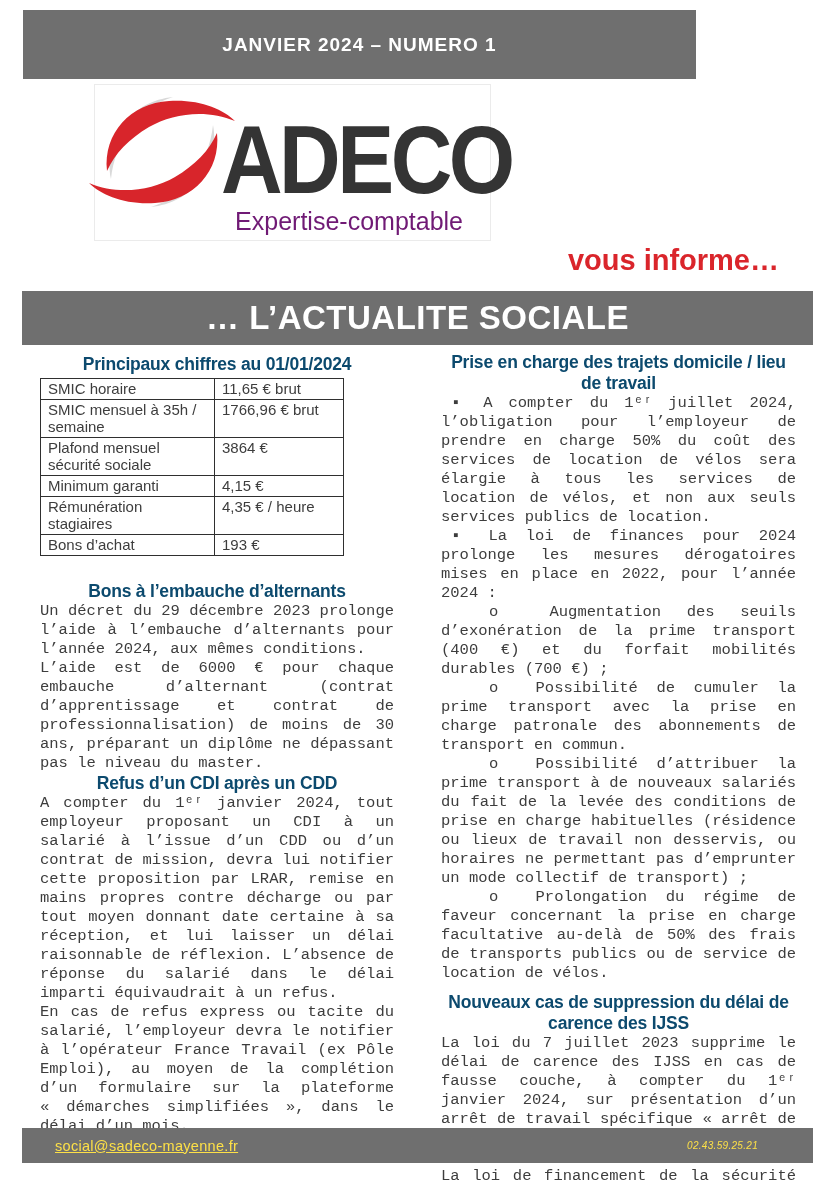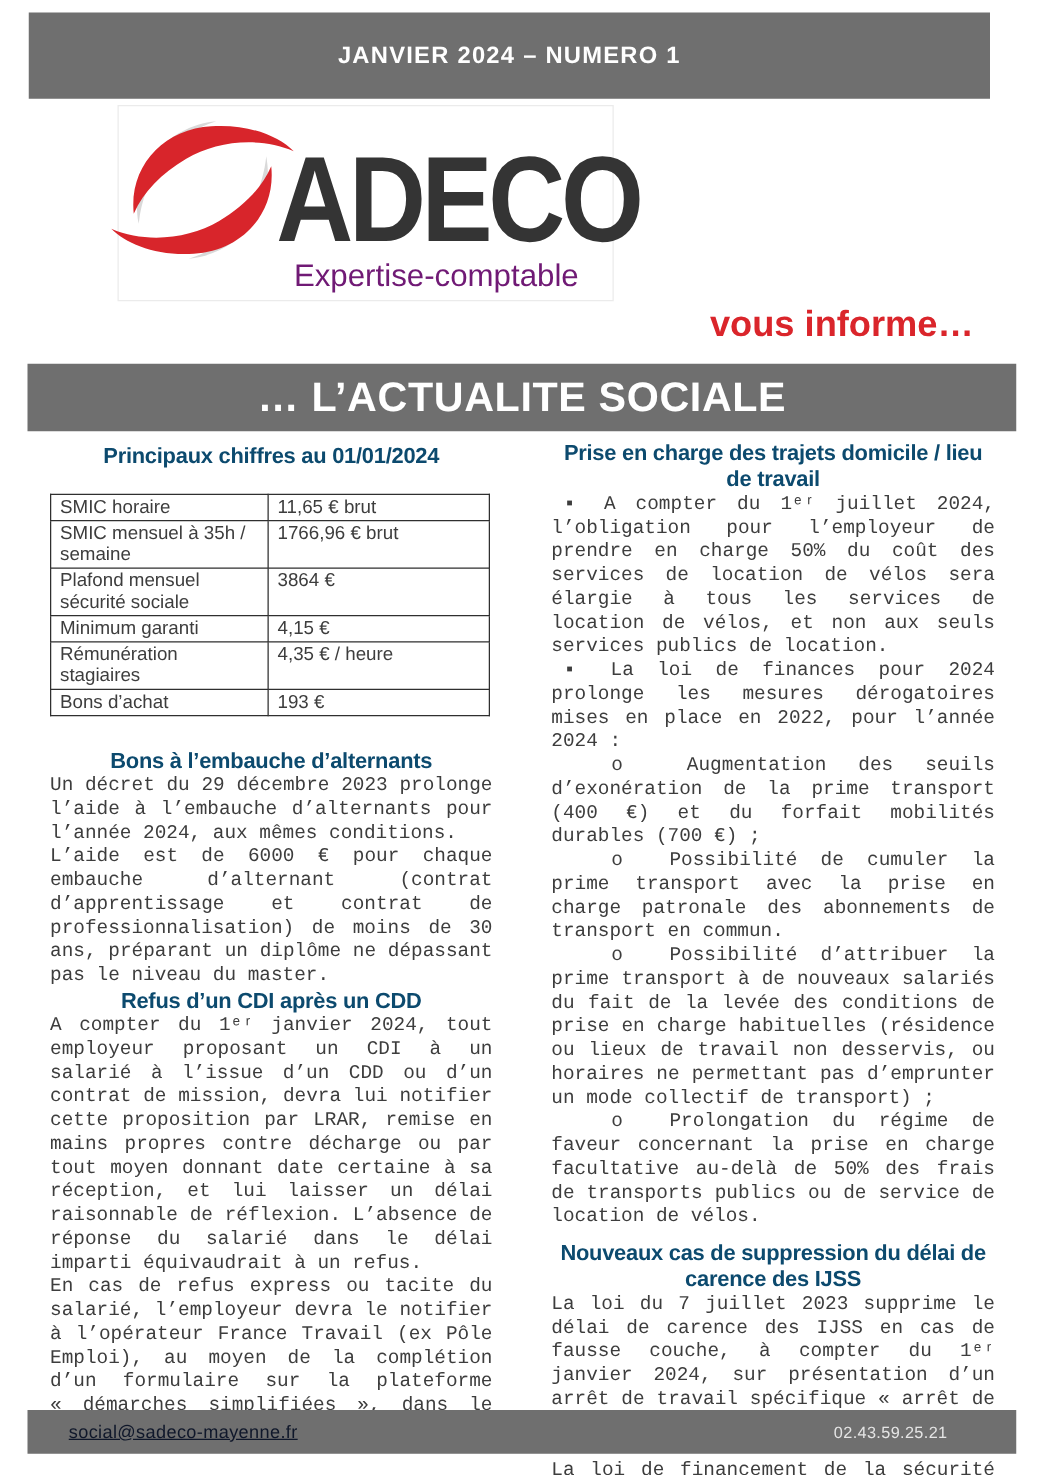--- a/index.html
+++ b/index.html
@@ -4,21 +4,21 @@
 <style>
   html,body{margin:0;padding:0;}
   body{
     width:835px;height:1180px;background:#ffffff;position:relative;overflow:hidden;
     font-family:"Liberation Sans","DejaVu Sans",sans-serif;color:#3d3d3d;
   }
   .page{position:absolute;inset:0;}
 
   
   .top-banner{
-    position:absolute;left:23px;top:10px;width:769px;height:69px;background:#6f6f6f;
+    position:absolute;left:23px;top:10px;width:673px;height:69px;background:#6f6f6f;
     display:flex;align-items:center;justify-content:center;
   }
   .top-banner span{color:#ffffff;font-weight:700;font-size:19px;letter-spacing:1px;}
 
   
   .logo-box{
     position:absolute;left:94px;top:84px;width:397px;height:157px;
     border:1px solid #ebebeb;background:#ffffff;box-sizing:border-box;
   }
   .logo-swoosh{position:absolute;left:-8px;top:8px;width:150px;height:118px;}
@@ -60,36 +60,36 @@
   p.body{
     font-size:15.5px;line-height:19px;text-align:justify;margin:0;color:#3d3d3d;font-family:Liberation Mono, monospace;
   }
   .mt-after-h{margin-top:18px;}
   .mt-blank{margin-top:19px;}
   .bullet{text-indent:10px;}
   .sub{text-indent:48px;}
 
   
   table.figures{
-    border-collapse:collapse;table-layout:fixed;width:352px;margin-top:20px;
+    border-collapse:collapse;table-layout:fixed;width:304px;margin-top:3px;
   }
   table.figures td{
     border:1.5px solid #2f2f2f;font-size:15px;line-height:17px;color:#3d3d3d;
     padding:1px 6px 2px 7px;vertical-align:top;
   }
   td.c1{width:160px;}
 
   
   .footer-bar{
     position:absolute;left:22px;top:1128px;width:791px;height:35px;background:#6f6f6f;
     display:flex;align-items:center;justify-content:space-between;box-sizing:border-box;
     padding:0 55px 0 33px;
   }
-  .footer-bar a{color:#0f172a;font-size:14.5px;letter-spacing:0.3px;}
-  .footer-bar .phone{color:#e5e5e5;font-size:13px;letter-spacing:0.3px;}
+  .footer-bar a{color:#fde047;font-size:14.5px;letter-spacing:0.3px;}
+  .footer-bar .phone{color:#fde047;font-size:10px;letter-spacing:0.3px;font-style:italic;}
 </style>
 </head>
 <body>
 
 <div class="page">
 
   <header class="top-banner">
     <span>JANVIER 2024 – NUMERO 1</span>
   </header>
 

